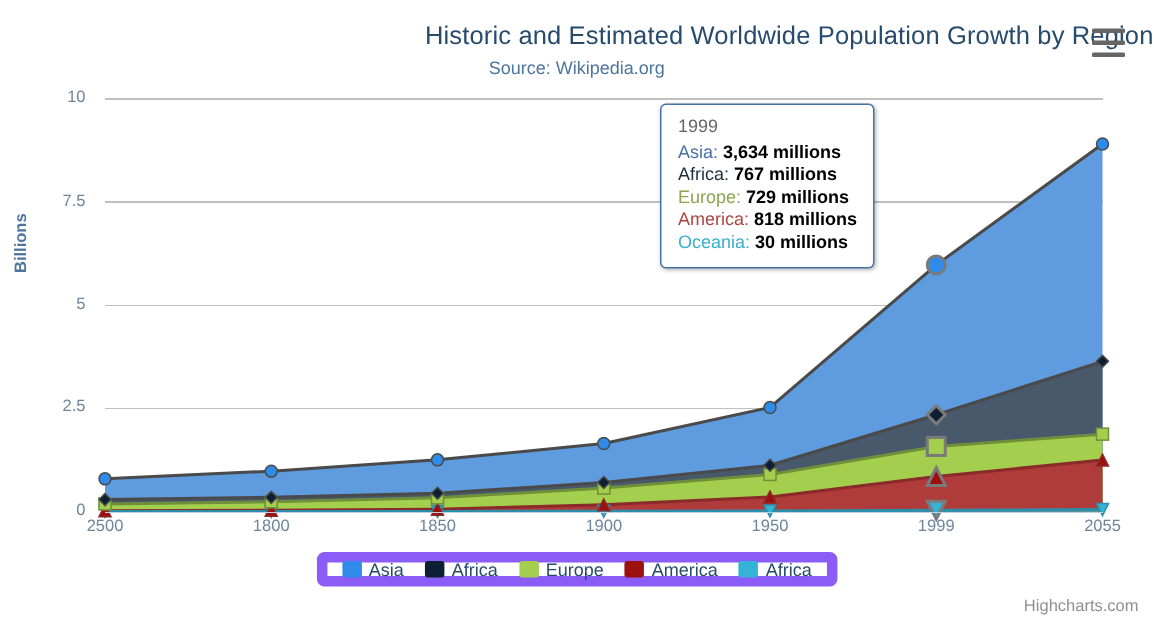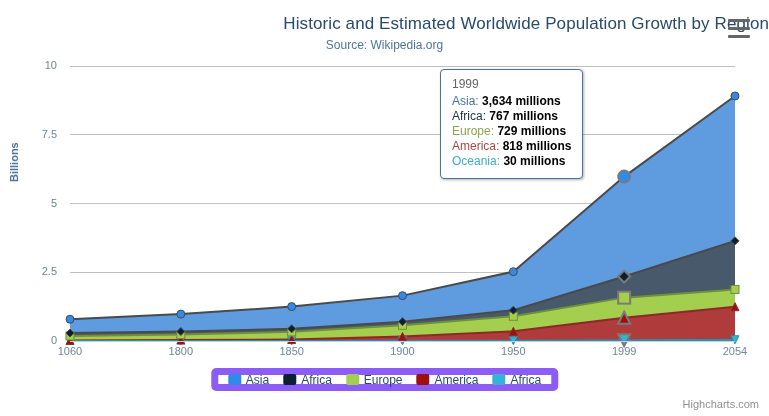--- a/index.html
+++ b/index.html
@@ -169,27 +169,27 @@
   </svg>
 
   <div id="y-labels">
       <div class="ylabel" style="left: 17px; top: 334px;">0</div>
       <div class="ylabel" style="left: 17px; top: 265.25px;">2.5</div>
       <div class="ylabel" style="left: 17px; top: 196.5px;">5</div>
       <div class="ylabel" style="left: 17px; top: 127.75px;">7.5</div>
       <div class="ylabel" style="left: 17px; top: 59px;">10</div>
     </div>
   <div id="x-labels">
-      <div class="xlabel" style="left: 40px;">1060</div>
+      <div class="xlabel" style="left: 40px;">2500</div>
       <div class="xlabel" style="left: 150.833px;">1800</div>
       <div class="xlabel" style="left: 261.667px;">1850</div>
       <div class="xlabel" style="left: 372.5px;">1900</div>
       <div class="xlabel" style="left: 483.333px;">1950</div>
       <div class="xlabel" style="left: 594.167px;">1999</div>
-      <div class="xlabel" style="left: 705px;">2054</div>
+      <div class="xlabel" style="left: 705px;">2055</div>
     </div>
 
   <div id="legend">
       <div class="legend-item">
         <span class="legend-swatch" style="background: rgb(46, 139, 234);"></span>
         <span class="legend-text">Asia</span>
       </div>
       <div class="legend-item">
         <span class="legend-swatch" style="background: rgb(13, 32, 51);"></span>
         <span class="legend-text">Africa</span>

